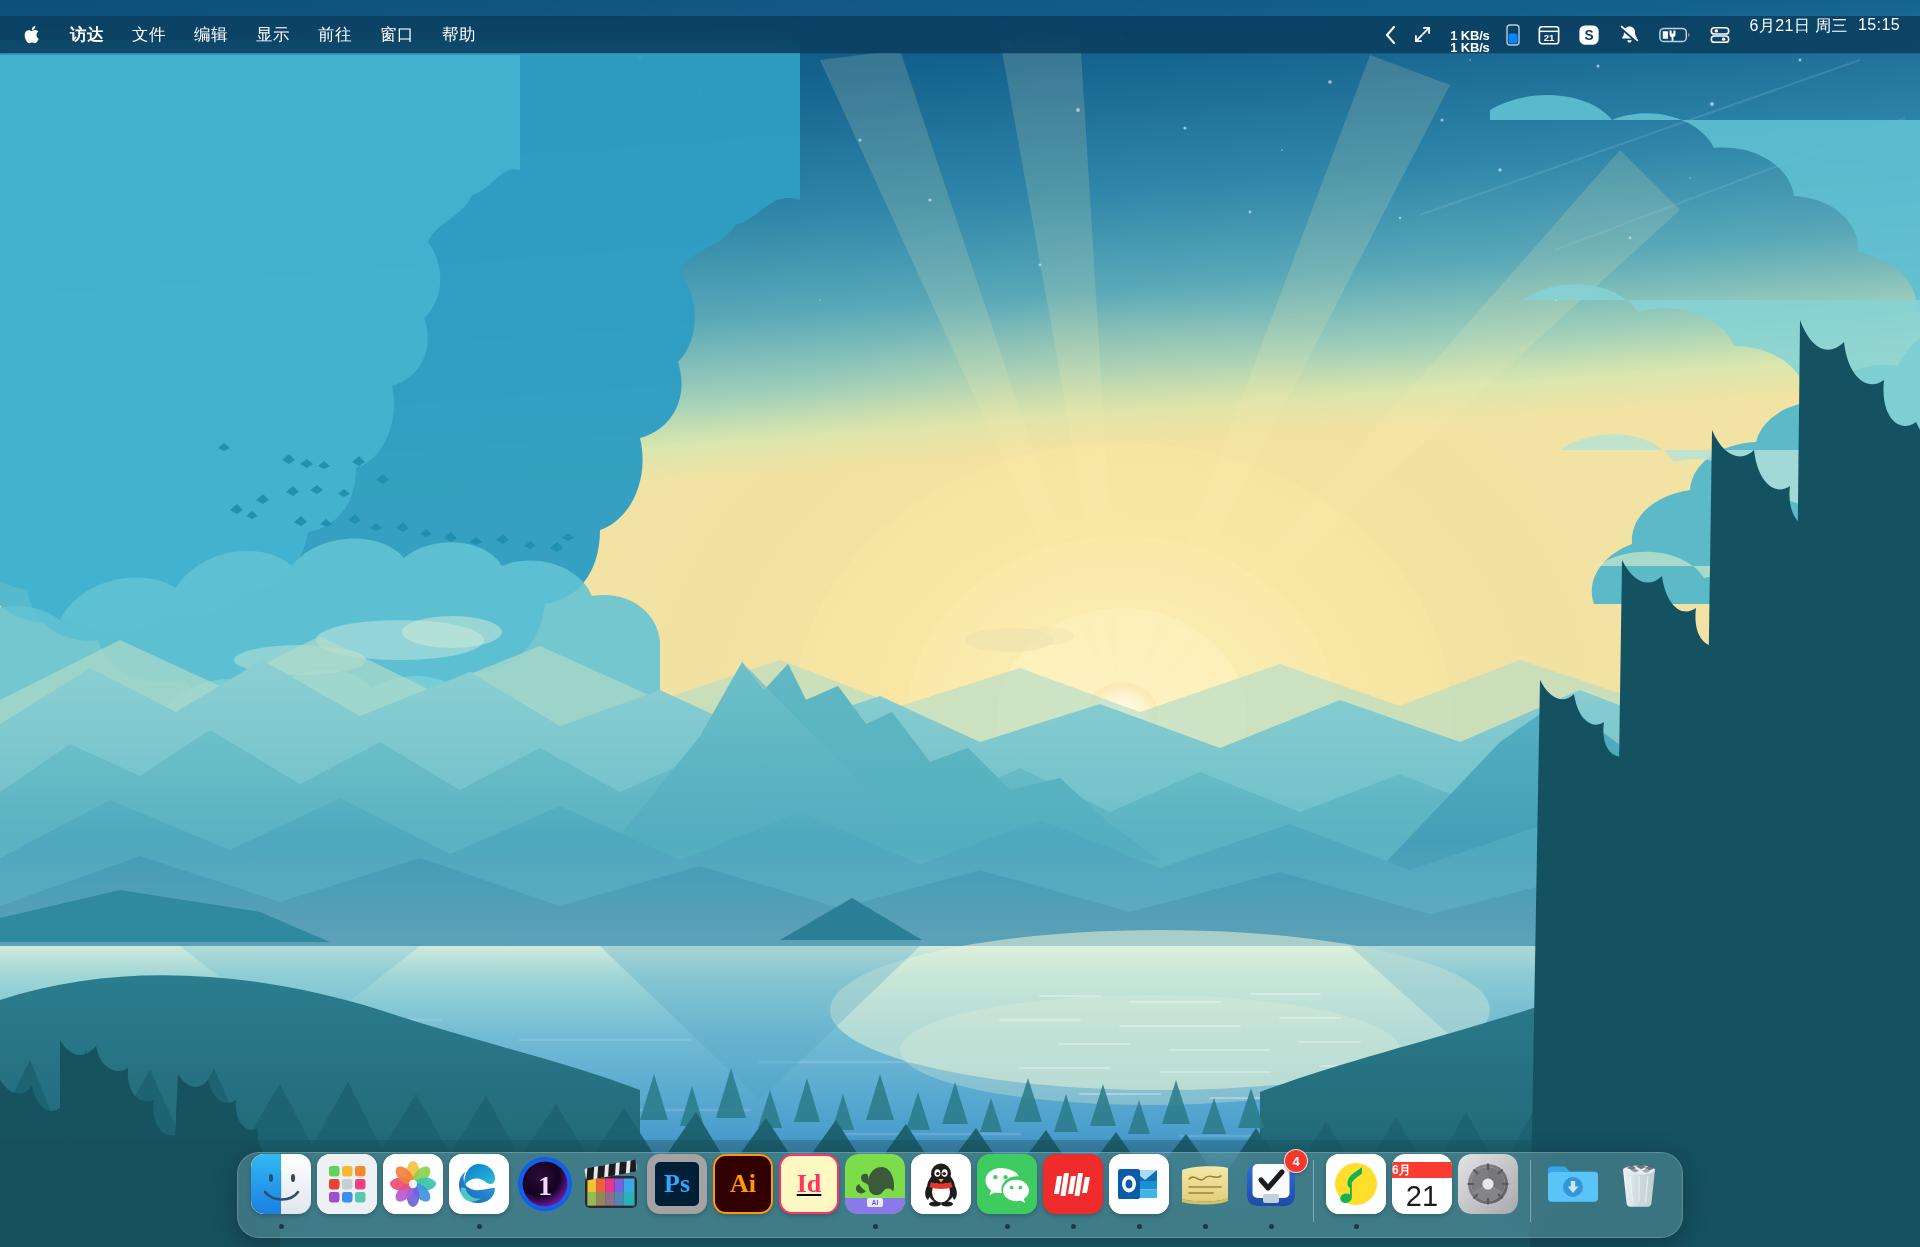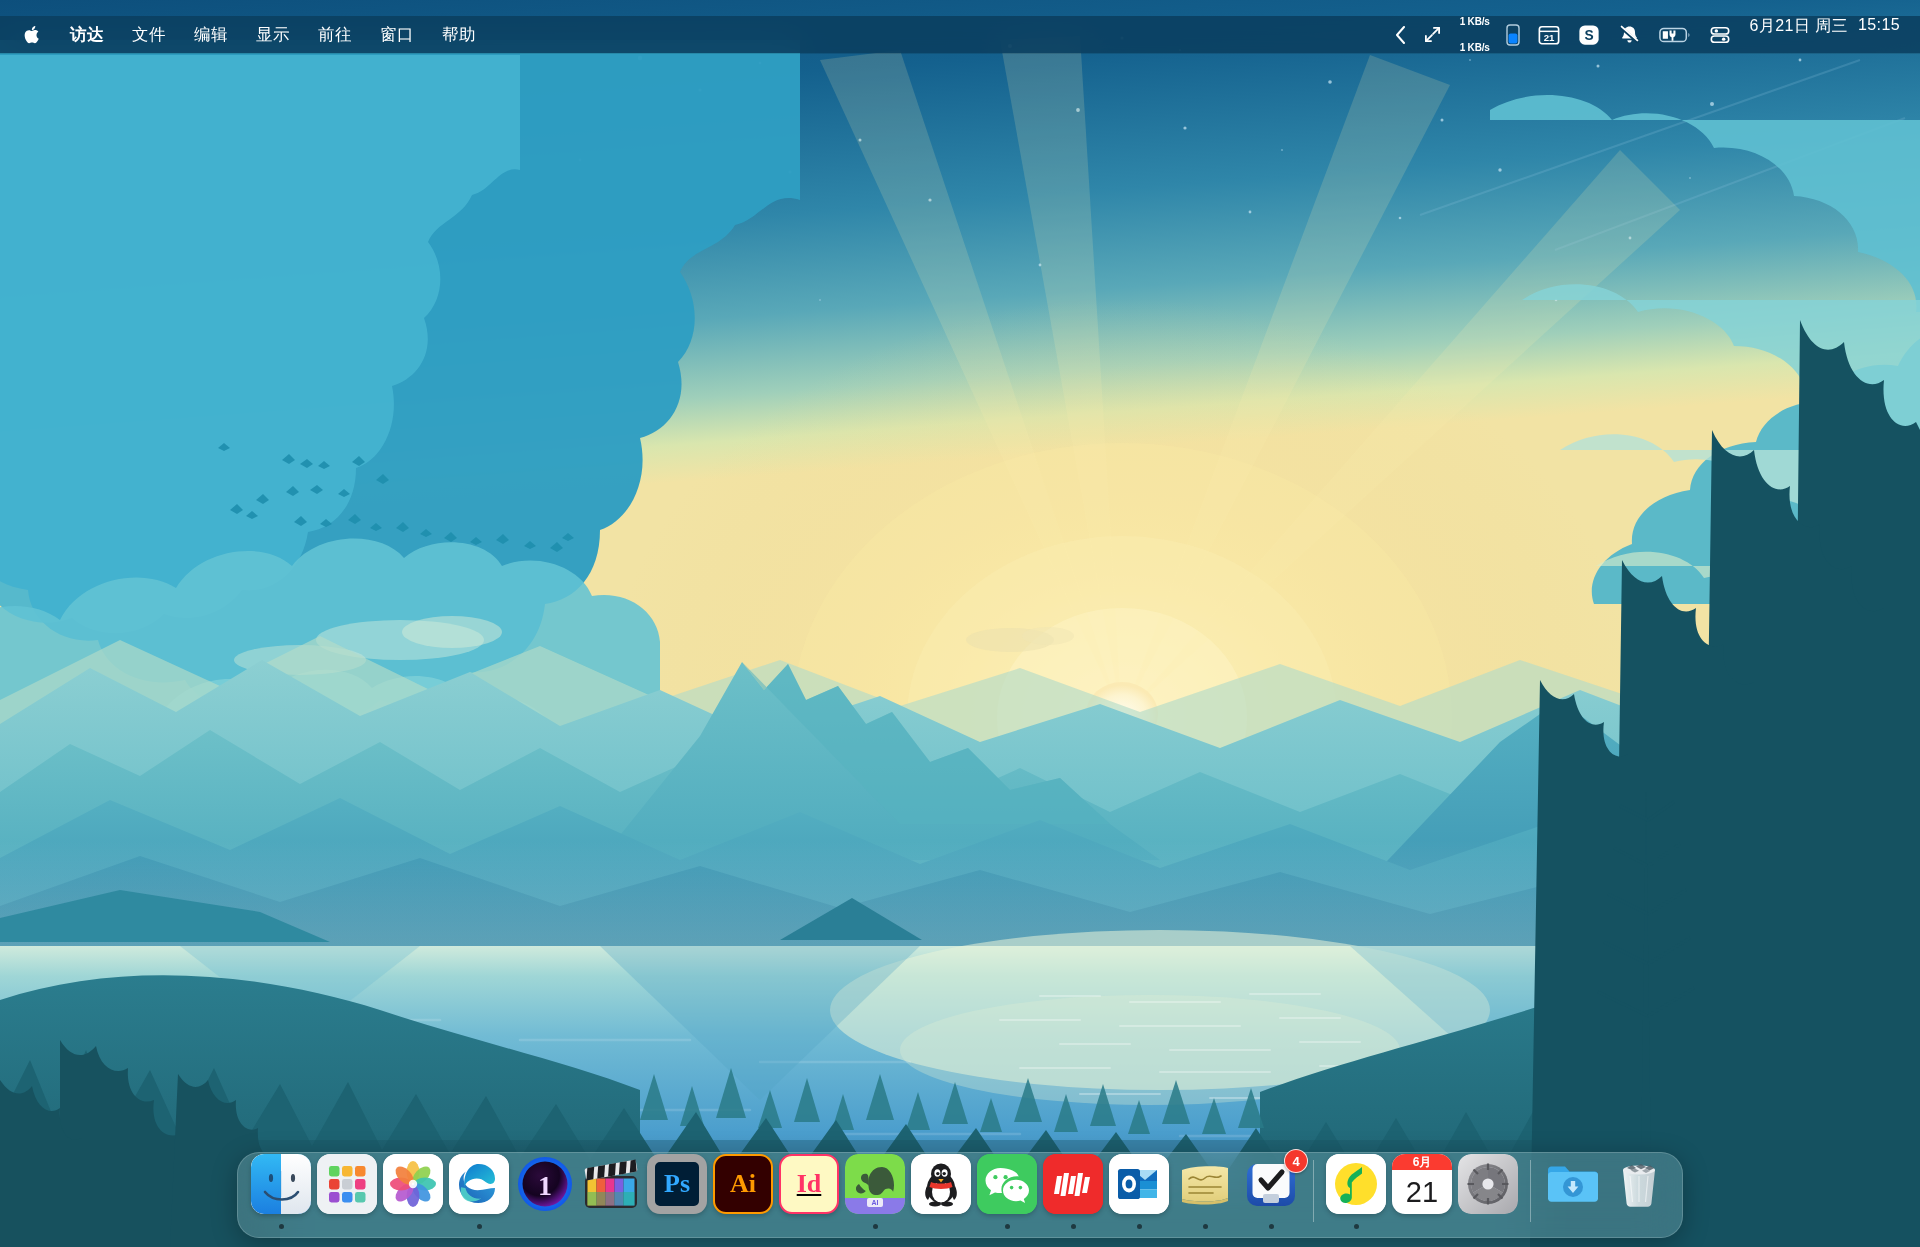--- a/index.html
+++ b/index.html
@@ -34,23 +34,23 @@
 
   #menubar-right {
     margin-left:auto; display:flex; align-items:center;
     padding-right:16px; gap:0px; height:37px;
   }
   .mb-icon {
     height:37px; display:flex; align-items:center; justify-content:center;
     padding:0 9px;
   }
   .netspeed {
-    font-size:10px; line-height:11.5px; text-align:right;
+    font-size:13px; line-height:11.5px; text-align:right;
     font-weight:bold; letter-spacing:-0.2px; padding:0 7px 0 10px;
-    display:flex; flex-direction:column; justify-content:space-between; height:37px;
+    display:flex; flex-direction:column; justify-content:flex-end; height:37px;
   }
   #mb-clock {
     font-size:16px; padding:0 4px 0 10px; display:flex; align-items:flex-start;
     height:37px; letter-spacing:0.4px;
   }
 
   
   #dock {
     position:absolute; left:50%; transform:translateX(-50%);
     bottom:9px;
@@ -844,21 +844,21 @@
         <rect width="60" height="60" rx="13" fill="#ffffff"></rect>
         <circle cx="30" cy="30" r="21" fill="#ffdf2b"></circle>
         <path fill="#16b157" d="M36 13 C30 18 24 20 22 26 C20.5 30.5 22 33 24 34 L24 40.5 C22.6 39.6 20.8 39.2 19 39.6 C15.8 40.4 13.8 43 14.4 45.6 C15 48.2 18 49.6 21.2 48.8 C23.9 48.1 25.8 46 25.8 43.8 L25.8 28.6 C28.4 24.4 33.6 21.4 36 19.4 Z"></path>
       </svg>
     </div>
     <div class="run-dot"></div>
   </div>
 
   <div class="dock-slot">
     <div class="dock-icon" style="background:#fff;flex-direction:column;overflow:hidden;">
-      <div style="width:100%;background:#fb3b30;color:#fff;font-size:12px;font-weight:bold;text-align:center;line-height:15px;padding-top:1px;">6月</div>
+      <div style="width:100%;background:#fb3b30;color:#fff;font-size:12px;font-weight:bold;text-align:left;line-height:15px;padding-top:1px;margin-top:8px;">6月</div>
       <div style="flex:1;display:flex;align-items:center;justify-content:center;color:#1c1c1e;font-size:29px;font-weight:300;font-family:'Liberation Sans',sans-serif;line-height:1;">21</div>
     </div>
   </div>
 
   <div class="dock-slot">
     <div class="dock-icon" style="background:transparent;box-shadow:none;">
       <svg width="60" height="60" viewBox="0 0 60 60">
         <defs>
           <linearGradient id="spg" x1="0" y1="0" x2="1" y2="1">
             <stop offset="0" stop-color="#e4e4e6"></stop>

